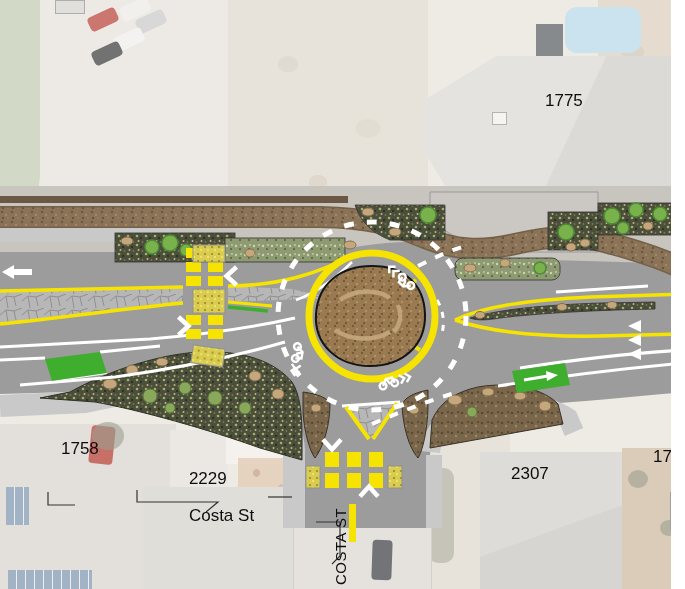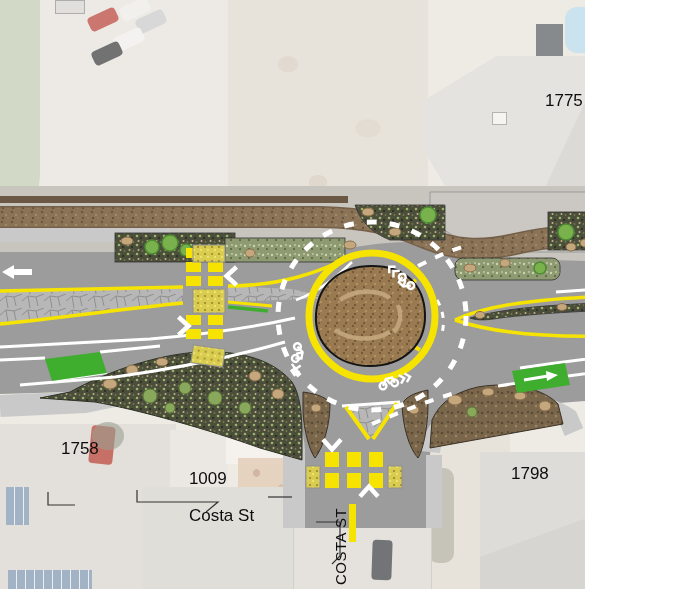--- a/index.html
+++ b/index.html
@@ -1,16 +1,16 @@
 <!DOCTYPE html>
 <html><head>
 <meta charset="utf-8">
 <style>
   html,body{margin:0;padding:0;background:#ffffff;}
-  #stage{position:relative;width:585px;height:589px;overflow:hidden;
+  #stage{position:relative;width:671px;height:589px;overflow:hidden;
          font-family:"Liberation Sans",sans-serif;background:#e8e3dc;}
   #stage *{box-sizing:border-box;}
   .abs{position:absolute;}
   
   .lawn{left:0;top:0;width:58px;height:238px;background:#c2cbb2;
         clip-path:polygon(0 0,100% 0,58% 100%,0 100%);}
   .lot{left:40px;top:0;width:200px;height:212px;background:#e7e2db;}
   .brush{left:228px;top:0;width:200px;height:214px;
          background:radial-gradient(18px 14px at 30% 30%,#d6ccbf 0 55%,transparent 60%),
                     radial-gradient(22px 16px at 70% 60%,#d9cfc2 0 55%,transparent 60%),
@@ -345,19 +345,19 @@
       <path d="M 48,492 L 48,505 L 75,505"></path>
       <path d="M 137,490 L 137,502 L 218,502 L 206,512"></path>
       <path d="M 268,497 L 292,497"></path>
       <path d="M 340,522 L 340,556 L 332,564 M 316,522 L 340,522"></path>
     </g>
   </svg>
 
   <div class="lbl" style="left:545px;top:92px;">1775</div>
   <div class="lbl" style="left:17px;top:440px;margin-left:44px;">1758</div>
   <div class="lbl" style="left:170px;top:451px;">
-    <span>1009</span><br>
+    <span>2229</span><br>
     <span>Costa St</span>
   </div>
-  <div class="lbl" style="left:511px;top:465px;">1798</div>
+  <div class="lbl" style="left:511px;top:465px;">2307</div>
   <div class="lbl" style="left:653px;top:448px;">1788</div>
   <div class="lblV">COSTA ST</div>
 </div>
 
 </body></html>

